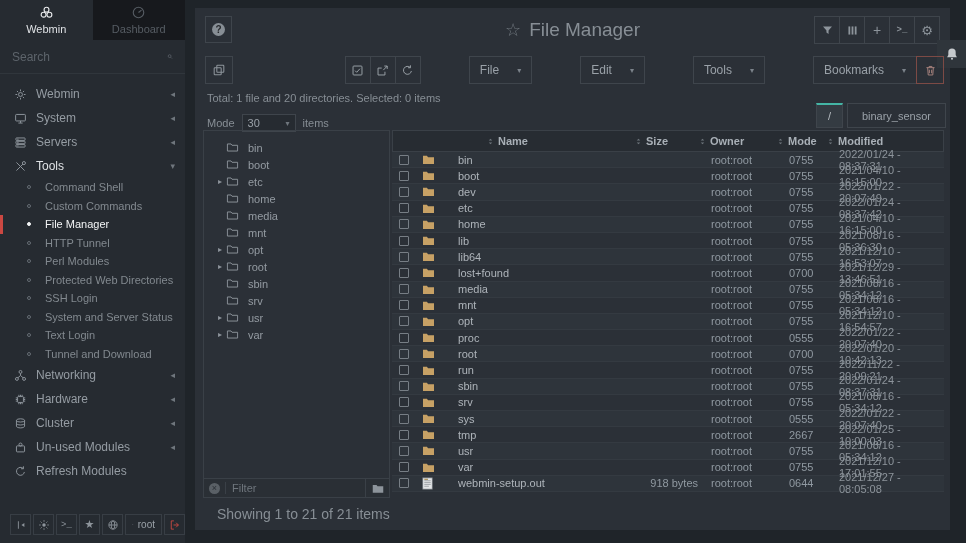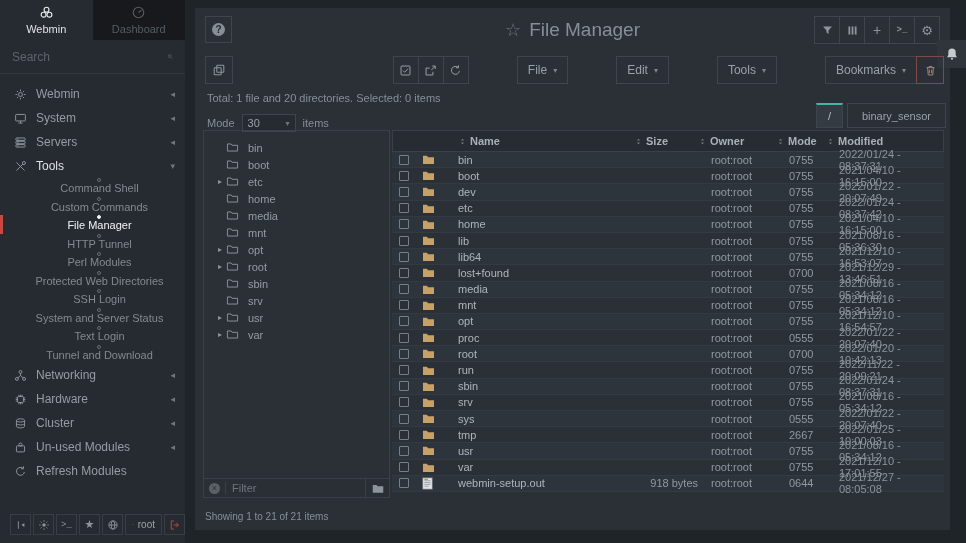--- a/index.html
+++ b/index.html
@@ -25,21 +25,21 @@
   .search-row{height:34px; border-bottom:1px solid #30363c; display:flex; align-items:center; padding:0 12px;}
   .search-row input{flex:1; background:transparent; border:none; outline:none; color:#aab0b6; font-size:12px; font-family:inherit;}
   .search-row input::placeholder{color:#5d646b;}
   .search-row .s-ic{color:#7b828a;}
   #menu{padding-top:8px;}
   .mi{height:24px; display:flex; align-items:center; padding:0 10px 0 14px; font-size:12px; color:#959ca3; cursor:pointer;}
   .mi .mi-ic{width:13px; height:13px; margin-right:9px; color:#8d949b;}
   .mi .mi-lb{flex:1;}
   .mi .mi-ch{font-size:9px; color:#6f767d;}
   .mi.open{color:#dfe2e5;}
-  .smi{height:18.5px; display:flex; align-items:center; padding-left:14px; font-size:11px; color:#82898f; cursor:pointer; position:relative;flex-direction:column;}
+  .smi{height:18.5px; display:flex; align-items:center; padding-left:14px; font-size:11px; color:#82898f; cursor:pointer; position:relative;}
   .smi .bullet{width:4px; height:4px; border:1px solid #666d74; border-radius:50%; margin:0 14px 0 13px; flex:none;}
   .smi.active{color:#f2f4f5;}
   .smi.active .bullet{background:#f2f4f5; border-color:#f2f4f5;}
   .smi.active::before{content:""; position:absolute; left:0; top:0; bottom:0; width:3px; background:var(--accent_red);}
   .side-footer{position:absolute; left:0; right:0; bottom:8px; display:flex; align-items:center; padding-left:10px; gap:2px;}
   .fbtn{height:21px; min-width:21px; border:1px solid #383e45; display:flex; align-items:center; justify-content:center; color:#8d949b; font-size:10px; cursor:pointer; padding:0 3px;}
   .fbtn.user{gap:4px; padding:0 6px; font-size:10px; color:#9aa1a8;}
   .fbtn.logout{color:var(--accent_red);}
   .fbtn .term-txt{font-family:"Liberation Mono","DejaVu Sans Mono",monospace; font-size:9px;}
   .star-glyph{font-size:11px; line-height:1;}
@@ -57,21 +57,21 @@
   .hbtn{width:26px; height:28px; border:1px solid var(--btn_border); margin-left:-1px; display:flex; align-items:center; justify-content:center; color:#8d949b; cursor:pointer; font-size:14px;}
   .hbtn .term-txt{font-family:"Liberation Mono","DejaVu Sans Mono",monospace; font-size:9px; font-weight:700;}
   .gear-glyph{font-size:13px; line-height:1;}
   .bell-box{position:absolute; right:0; top:40px; width:29px; height:28px; background:#2f353b; display:flex; align-items:center; justify-content:center; color:#c6cacd; cursor:pointer;}
 
   .tbar{position:absolute; left:10px; right:6px; top:48px; height:28px;}
   .tb-left{position:absolute; left:0; top:0; width:28px; height:28px; border:1px solid var(--btn_border); display:flex; align-items:center; justify-content:center; color:#8d949b; cursor:pointer;}
   .tb-right{position:absolute; right:0; top:0; display:flex;}
   .tbtn{height:28px; border:1px solid var(--btn_border); margin-left:-1px; display:flex; align-items:center; justify-content:center; color:#9aa1a8; cursor:pointer;}
   .tbtn.iconb{width:26px;}
-  .tbtn.textb{padding:0 10px; font-size:12px; gap:6px;margin-left:48px;}
+  .tbtn.textb{padding:0 10px; font-size:12px; gap:18px;margin-left:48px;}
   .tbtn .caret{font-size:8px; color:#7b828a;}
   .tbtn.trash{width:28px; border-color:#7d4a45; color:#a8837d; z-index:1;}
 
   .totals{position:absolute; left:12px; top:84px; font-size:11px; color:#878e95;}
   .show-row{position:absolute; left:12px; top:106px; display:flex; align-items:center; gap:7px; font-size:11px; color:#878e95;}
   .show-sel{width:54px; height:18px; border:1px solid var(--btn_border); background:#262b31; display:flex; align-items:center; padding:0 5px; color:#9aa1a8; cursor:pointer;}
   .show-sel .sv{flex:1;}
   .show-sel .caret{font-size:8px; color:#6f767d;}
   .crumbs{position:absolute; right:4px; top:95px; display:flex;}
   .crumb-root{width:27px; height:25px; background:#343b42; border:1px solid var(--btn_border); border-top:2px solid var(--accent_teal); display:flex; align-items:center; justify-content:center; font-size:11px; color:#b6bcc1; cursor:pointer;}
@@ -84,41 +84,41 @@
   .t-exp{width:12px; margin-left:10px; font-size:8px; color:#8d949b; text-align:center;}
   .t-fold{width:13px; height:11px; margin-right:9px; color:#8d949b;}
   .filterbar{position:absolute; left:0; right:0; bottom:0; height:19px; border-top:1px solid var(--panel_border); background:#2a2f35; display:flex; align-items:center;}
   .f-clear{width:11px; height:11px; border-radius:50%; background:#5a6066; color:#2a2f35; font-size:9px; line-height:11px; text-align:center; margin:0 5px; cursor:pointer;}
   .f-sep{width:1px; height:12px; background:#3a4047;}
   .filterbar input{flex:1; background:transparent; border:none; outline:none; font-size:11px; color:#aab0b6; padding:0 6px; font-family:inherit; min-width:0;}
   .filterbar input::placeholder{color:#6f767d;}
   .f-foldbtn{width:24px; height:100%; border-left:1px solid #3a4047; display:flex; align-items:center; justify-content:center; color:#8d949b; cursor:pointer;}
 
   #tablewrap{flex:1; margin-left:2px;}
-  .thead{height:22px; background:#272c32; border:1px solid var(--panel_border); display:flex; align-items:center; font-size:11px; font-weight:700; color:#a9b0b7;}
+  .thead{height:22px; background:#272c32; border:1px solid var(--panel_border); display:flex; align-items:center; font-size:11px; font-weight:700; color:#a9b0b7;padding-left:28px;}
   .th{display:flex; align-items:center; gap:4px;}
   .sort{width:7px; height:11px; color:#6f767d; flex:none; cursor:pointer;}
   .col-check{width:24px; flex:none; display:flex; justify-content:center;}
   .col-icon{width:32px; flex:none; display:flex; align-items:center; padding-left:6px;}
   .col-name{flex:1; min-width:0;}
   .col-size{width:62px; flex:none;}
   .col-owner{width:78px; flex:none; padding-left:13px;}
   .col-mode{width:50px; flex:none; padding-left:13px;}
   .col-mod{width:118px; flex:none; padding-left:13px;}
   .thead .col-name{padding-left:10px;}
   .trow{height:16.2px; display:flex; align-items:center; font-size:11px; border-bottom:1px solid #343a41; cursor:pointer;}
   .trow:nth-child(odd){background:#2e343b;}
   .cb{width:10px; height:10px; border:1px solid #777e85; border-radius:1px; cursor:pointer;}
   .r-name{color:#aeb4ba; padding-left:10px; white-space:nowrap; overflow:hidden;}
   .r-size{color:#9099a1; text-align:right;}
   .r-owner,.r-mode{color:#9099a1;}
   .r-mod{color:#8d949b;}
   .fold-ic{width:13px; height:11px; color:var(--folder);}
   .file-ic{width:11px; height:13px;}
-  .showing{position:absolute; left:10px; bottom:8px; font-size:10px; color:#878e95;}
+  .showing{position:absolute; left:22px; bottom:8px; font-size:14px; color:#878e95;}
 </style>
 </head>
 <body>
 
 <svg width="0" height="0" style="position:absolute" aria-hidden="true">
   <defs>
     <symbol id="i-webmin-logo" viewBox="0 0 16 16">
         <g class="ic">
           <circle cx="8" cy="5" r="2.6"></circle>
           <circle cx="4.9" cy="10.3" r="2.6"></circle>

